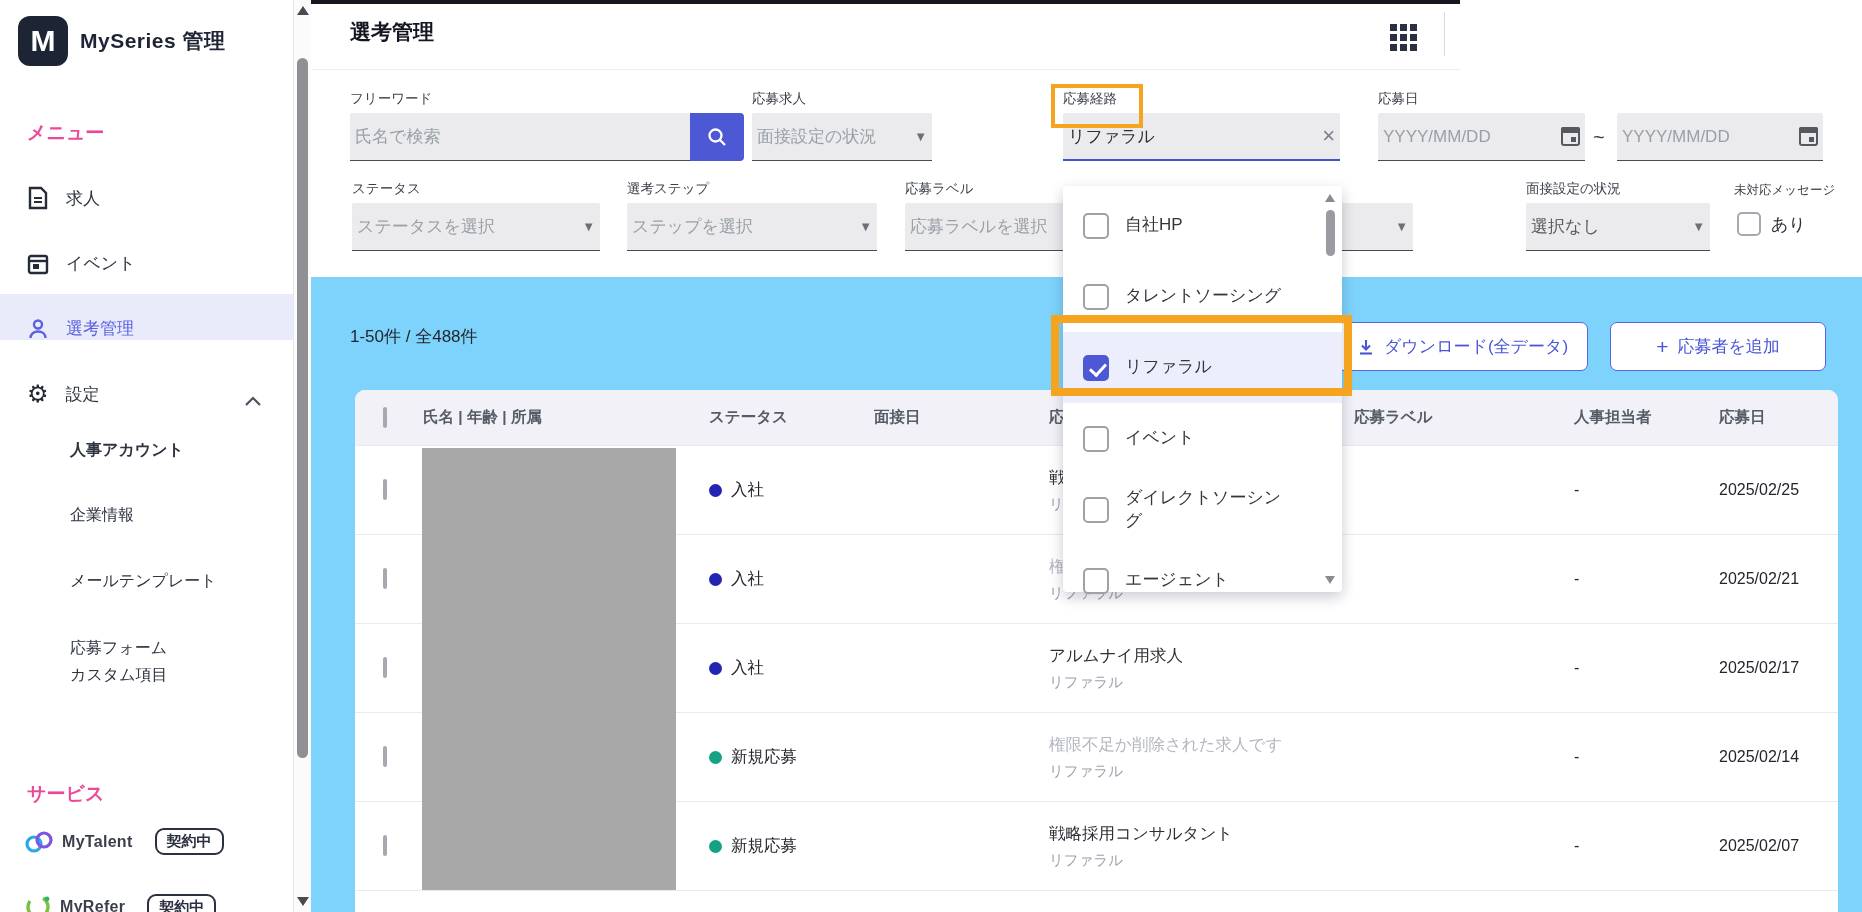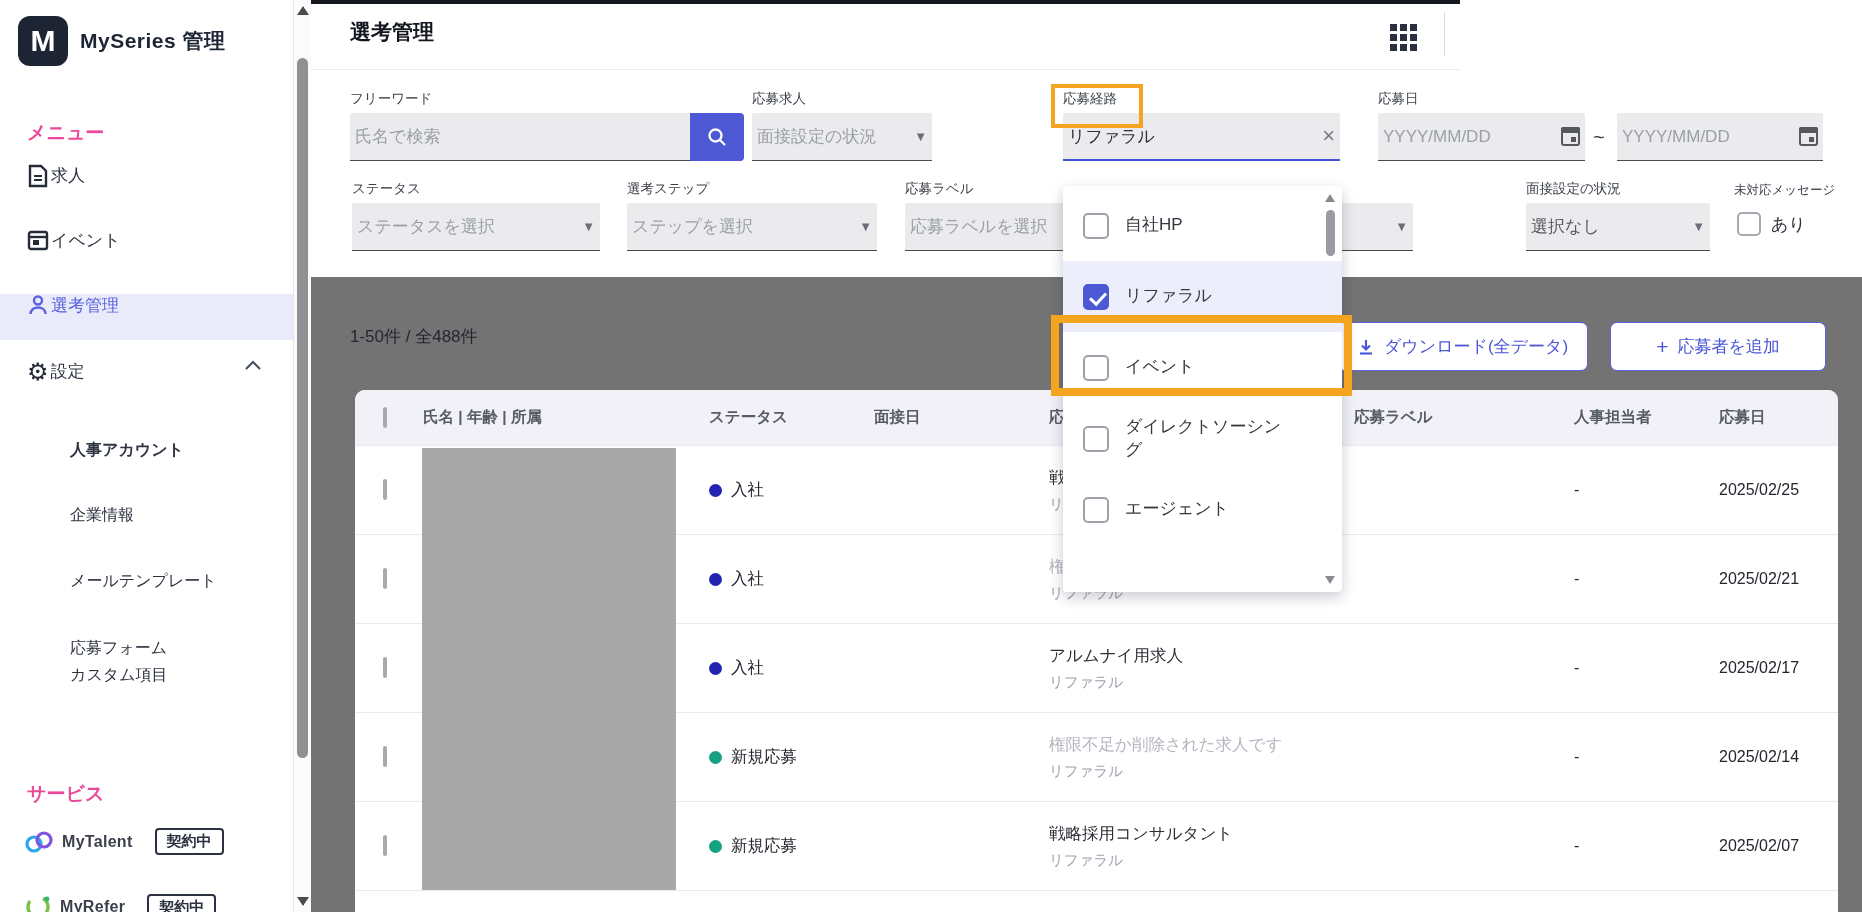--- a/index.html
+++ b/index.html
@@ -6,28 +6,28 @@
   #canvas{position:relative;width:1862px;height:912px;overflow:hidden;
           font-family:"Liberation Sans","DejaVu Sans",sans-serif;color:#23262e;}
 
   
   #sidebar{position:absolute;left:0;top:0;width:293px;height:912px;background:#fff;z-index:2;}
   .brand{position:absolute;left:18px;top:16px;display:flex;align-items:center;gap:12px;}
   .brand-logo{width:50px;height:50px;background:#1d2433;border-radius:12px;color:#fff;
               display:flex;align-items:center;justify-content:center;font-size:30px;font-weight:bold;}
   .brand-title{font-size:21px;font-weight:bold;color:#1d2433;letter-spacing:.5px;}
   .side-section{position:absolute;left:27px;font-size:19px;font-weight:bold;color:#ec4899;}
-  .side-item{position:absolute;left:0;width:293px;height:46px;display:flex;align-items:flex-start;gap:2px;
+  .side-item{position:absolute;left:0;width:293px;height:46px;display:flex;align-items:flex-end;gap:17px;
              padding-left:27px;box-sizing:border-box;font-size:17px;color:#2e3440;cursor:pointer;}
   .side-item.active{background:#e9ebfa;color:#5a62df;}
   .side-sub{position:absolute;left:70px;font-size:16px;color:#2e3440;cursor:pointer;}
   .chev-up{position:absolute;right:32px;}
   .svc-row{position:absolute;left:24px;display:flex;align-items:center;gap:8px;}
   .svc-name{font-size:16px;font-weight:bold;color:#3a3f4a;letter-spacing:.3px;}
-  .badge{border:2px solid #2b3140;border-radius:4px;padding:2px 10px;font-size:15px;
+  .badge{border:2px solid #2b3140;border-radius:9px;padding:2px 10px;font-size:15px;
          font-weight:bold;color:#2b3140;background:#fff;margin-left:14px;}
 
   
   #side-scroll{position:absolute;left:293px;top:0;width:17px;height:912px;background:#fbfbfc;
                border-left:1px solid #e8e8ea;z-index:3;}
   .tri-up,.tri-dn{position:absolute;left:3px;width:0;height:0;border-left:6px solid transparent;border-right:6px solid transparent;}
   .tri-up{top:6px;border-bottom:9px solid #4a4a50;}
   .tri-dn{bottom:6px;border-top:9px solid #4a4a50;}
   #side-thumb{position:absolute;left:3px;top:58px;width:11px;height:700px;background:#8f8f94;border-radius:6px;}
 
@@ -52,21 +52,21 @@
   .ffield .clear-x{margin-left:auto;color:#777c85;font-size:22px;line-height:1;}
   #search-btn{position:absolute;width:54px;height:48px;background:#4d58d4;border:none;border-radius:0 4px 4px 0;
               display:flex;align-items:center;justify-content:center;cursor:pointer;}
   .cal-ic{width:19px;height:19px;border:2px solid #55585f;border-radius:3px;position:relative;box-sizing:border-box;margin-left:auto;}
   .cal-ic::before{content:"";position:absolute;left:-2px;top:-2px;right:-2px;height:6px;background:#55585f;border-radius:2px 2px 0 0;}
   .cal-ic::after{content:"";position:absolute;right:2px;bottom:2px;width:5px;height:5px;background:#55585f;}
   #date-sep{position:absolute;font-size:20px;color:#3a3f48;}
   .check{width:24px;height:24px;border:2px solid #a8a8b0;border-radius:5px;background:#fff;box-sizing:border-box;cursor:pointer;}
 
   
-  #content{position:absolute;left:310px;top:277px;width:1552px;height:635px;background:#737373;z-index:1;}
+  #content{position:absolute;left:310px;top:277px;width:1552px;height:635px;background:#7dd3fc;z-index:1;}
   #count{position:absolute;left:40px;top:48px;font-size:17px;color:#23262e;}
   .obtn{position:absolute;top:45px;height:49px;border:1.5px solid #5a62dd;border-radius:7px;background:#fff;
         color:#4a55d6;font-size:17px;display:flex;align-items:center;justify-content:center;gap:9px;cursor:pointer;
         font-family:inherit;box-sizing:border-box;}
 
   
   #card{position:absolute;left:45px;top:113px;width:1483px;height:600px;background:#fff;border-radius:10px 10px 0 0;overflow:hidden;}
   .trow{display:grid;grid-template-columns:68px 286px 165px 175px 305px 220px 145px 1fr;align-items:center;}
   #thead{height:55px;background:#f1f1f7;font-size:15.5px;font-weight:bold;color:#565c66;}
   .tbody-row{height:88px;border-top:1px solid #e9e9ef;background:#fff;}
@@ -391,20 +391,24 @@
       <div id="redacted"></div>
     </div>
   </div>
 
   <div id="dropdown">
     <div id="opt-list">
         <div class="opt">
     <span class="cb"></span>
     <span class="opt-label">自社HP</span>
   </div>
+        <div class="opt">
+    <span class="cb"></span>
+    <span class="opt-label">タレントソーシング</span>
+  </div>
         <div class="opt checked hl">
     <span class="cb"></span>
     <span class="opt-label">リファラル</span>
   </div>
         <div class="opt">
     <span class="cb"></span>
     <span class="opt-label">イベント</span>
   </div>
         <div class="opt">
     <span class="cb"></span>

